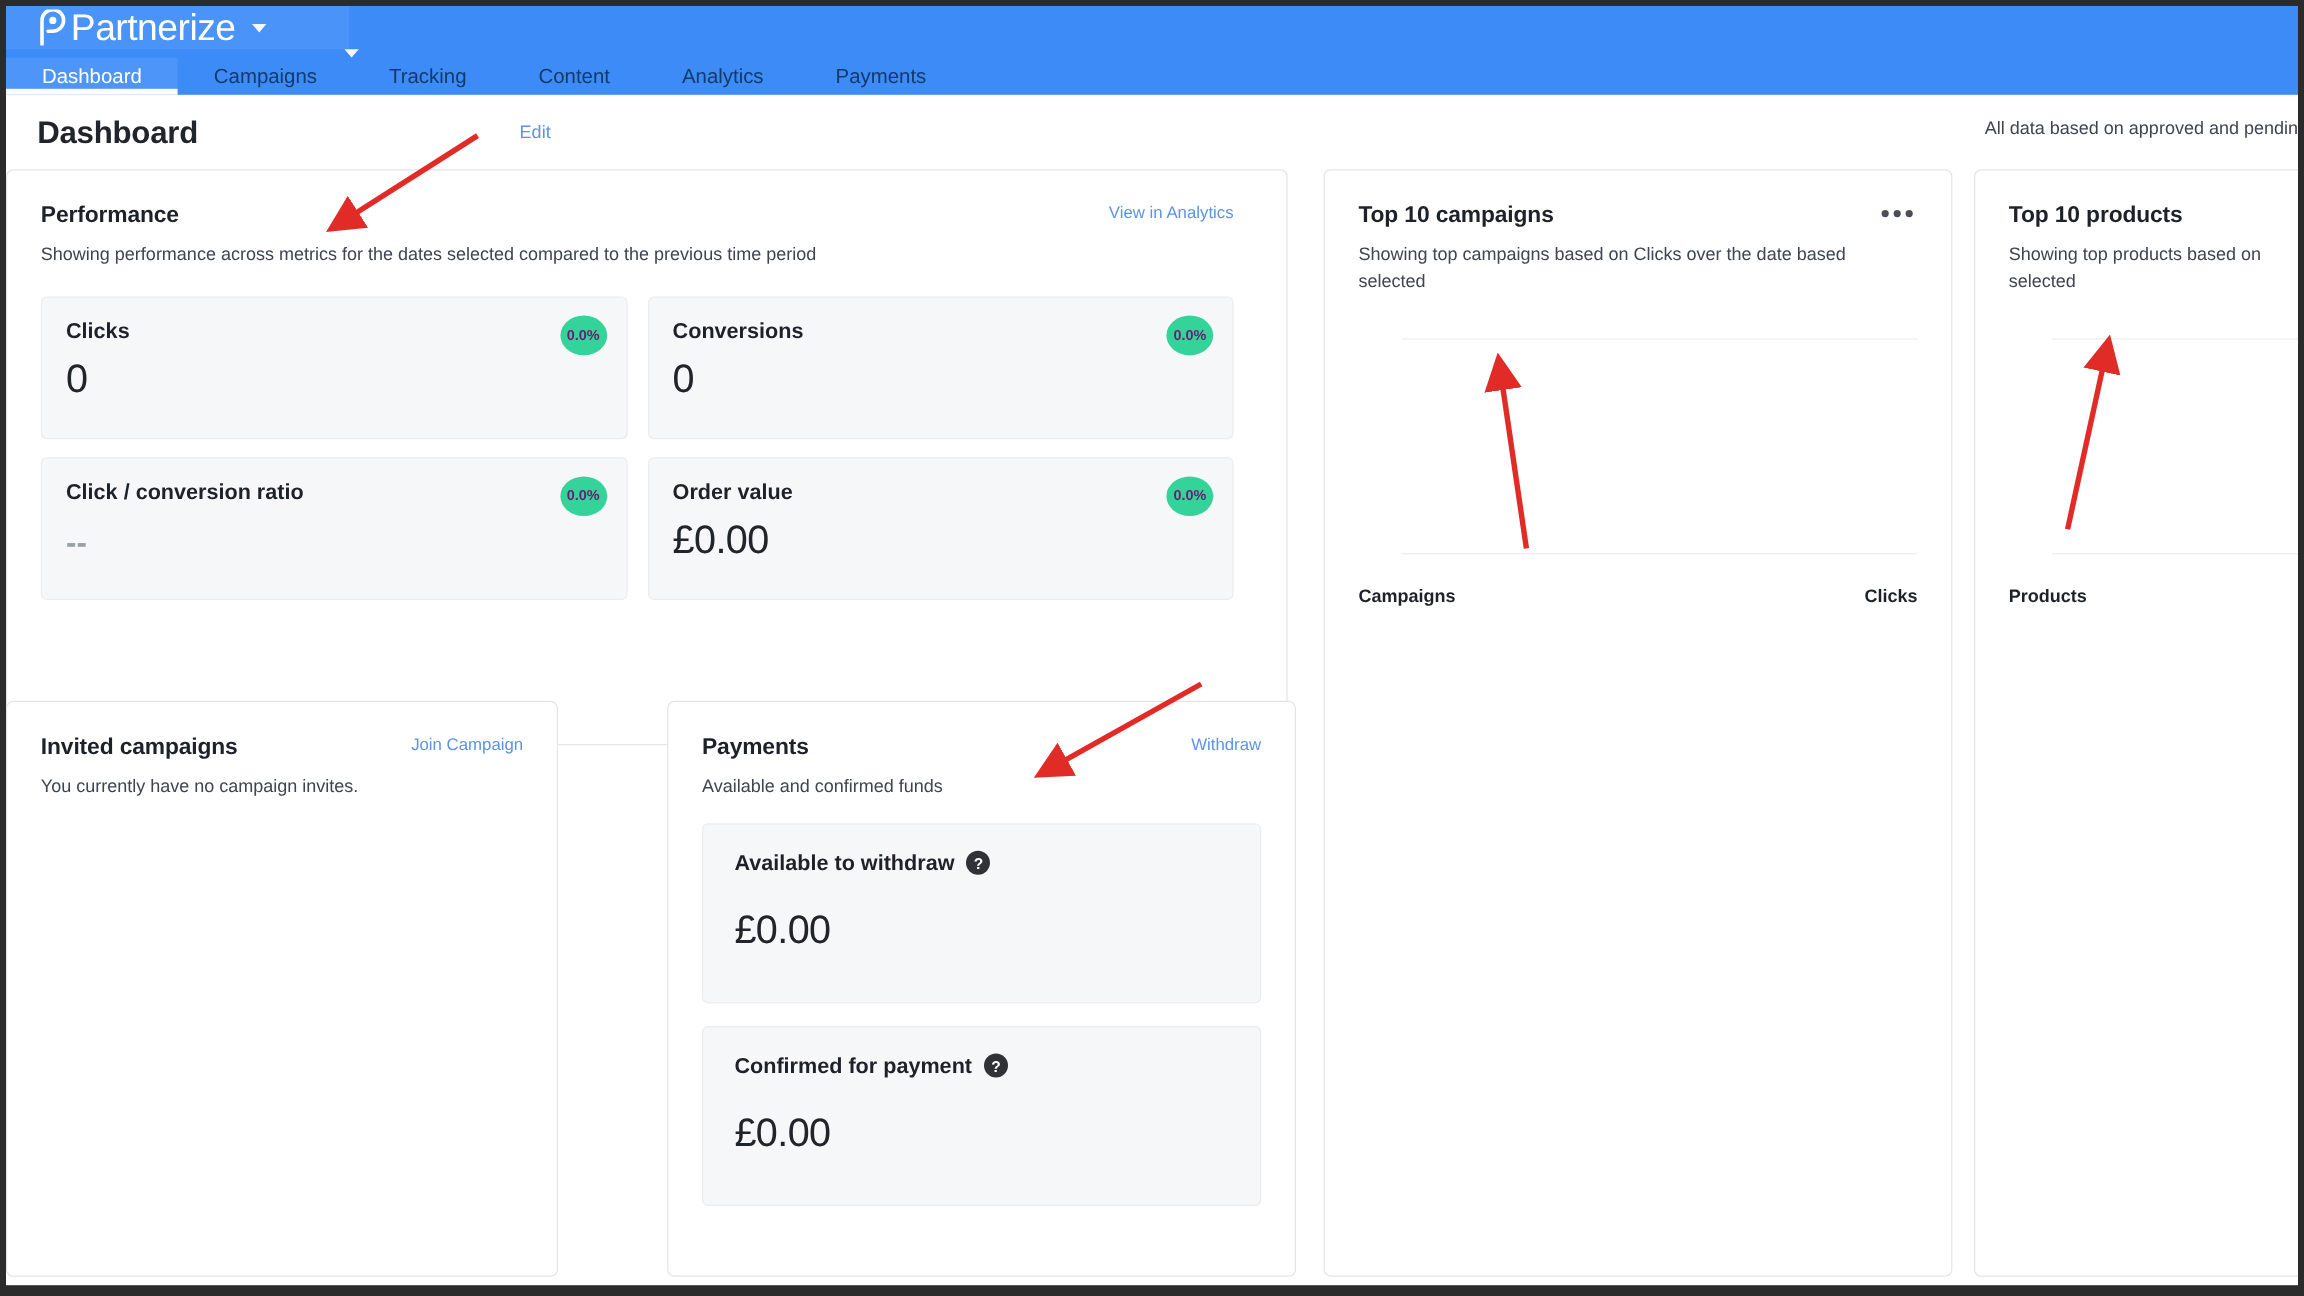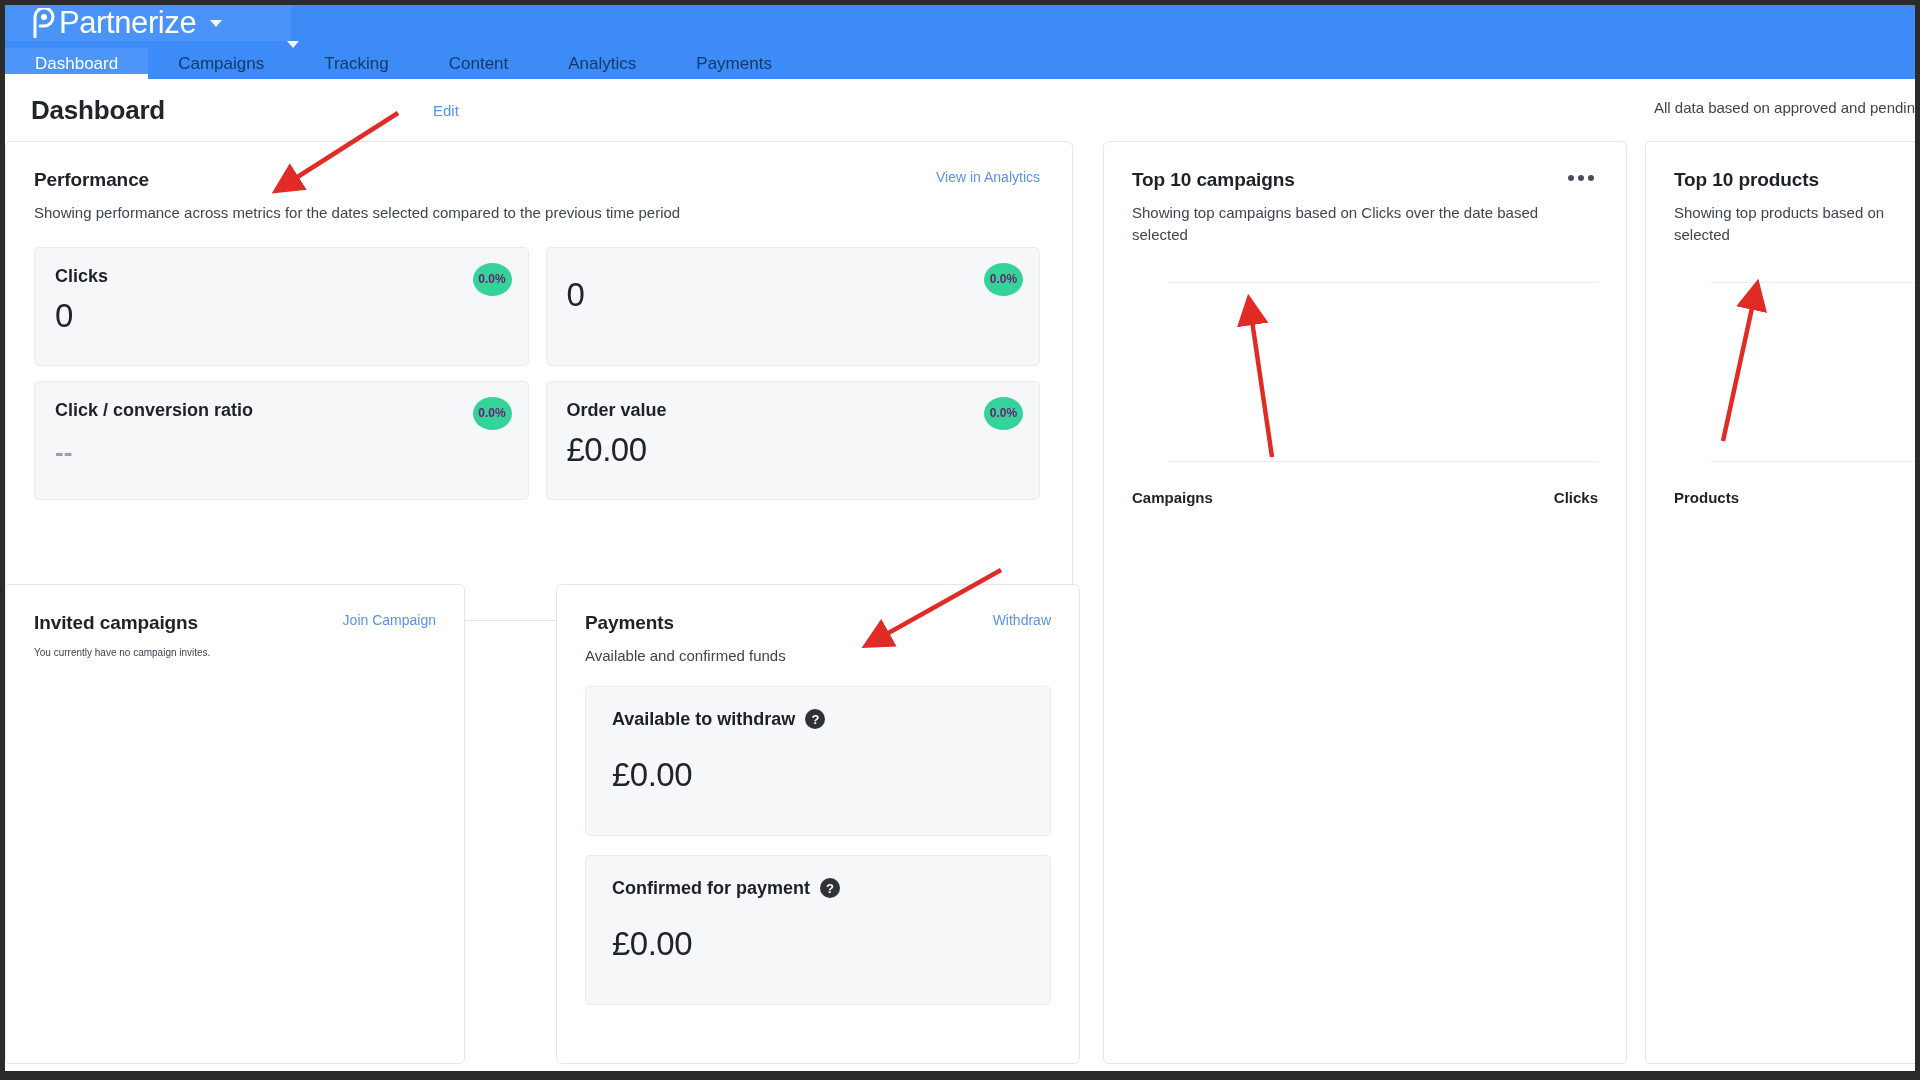--- a/index.html
+++ b/index.html
@@ -166,21 +166,21 @@
     align-items: flex-start;
     justify-content: space-between;
   }
 
   
   #performance-card {
     position: absolute;
     left: 0; top: 0;
     width: 1068px;
     height: 480px;
-    padding: 27px 32px 24px 28px;
+    padding: 27px 44px 24px 28px;
   }
   #metric-grid {
     margin-top: 23px;
     display: grid;
     grid-template-columns: 1fr 1fr;
     grid-template-rows: 1fr 1fr;
     gap: 15px 17px;
   }
   .metric-tile {
     background: #f6f7f8;
@@ -226,21 +226,21 @@
 
   
   #invited-card {
     position: absolute;
     left: 0; top: 443px;
     width: 460px;
     height: 480px;
     padding: 27px 28px;
   }
   .empty-note {
-    font-size: 10px;
+    font-size: 15px;
     color: #3e4450;
     margin-top: 13px;
   }
 
   
   #payments-card {
     position: absolute;
     left: 551px; top: 443px;
     width: 524px;
     height: 480px;
@@ -404,20 +404,21 @@
 
       <div id="metric-grid">
 
         <div class="metric-tile">
           <div class="metric-label">Clicks</div>
           <div class="metric-value">0</div>
           <div class="badge-pct">0.0%</div>
         </div>
 
         <div class="metric-tile">
+          <div class="metric-label">Conversions</div>
           <div class="metric-value">0</div>
           <div class="badge-pct">0.0%</div>
         </div>
 
         <div class="metric-tile">
           <div class="metric-label">Click / conversion ratio</div>
           <div class="metric-value dash">--</div>
           <div class="badge-pct">0.0%</div>
         </div>
 

